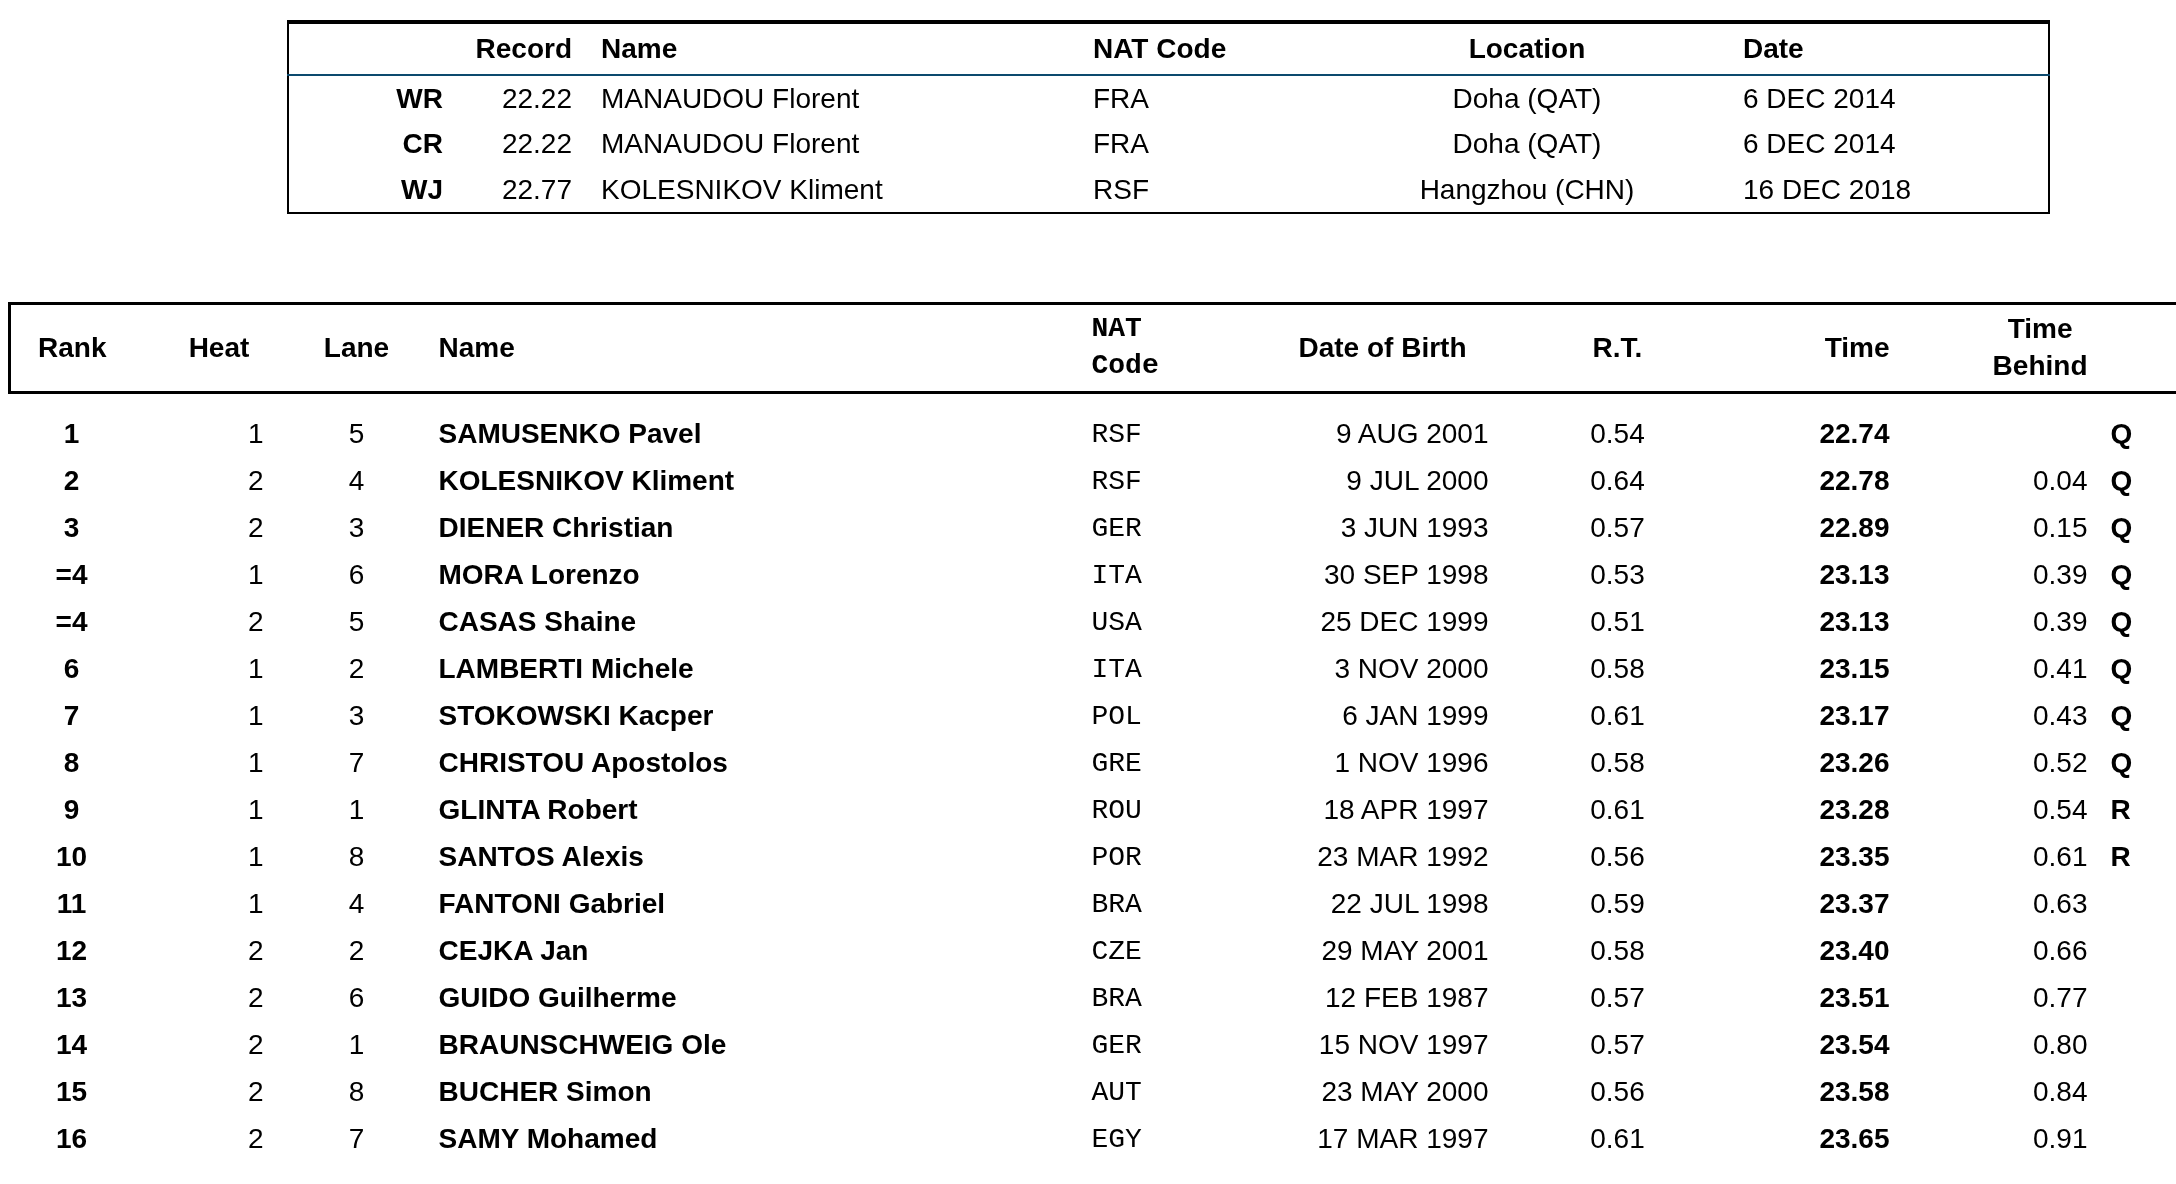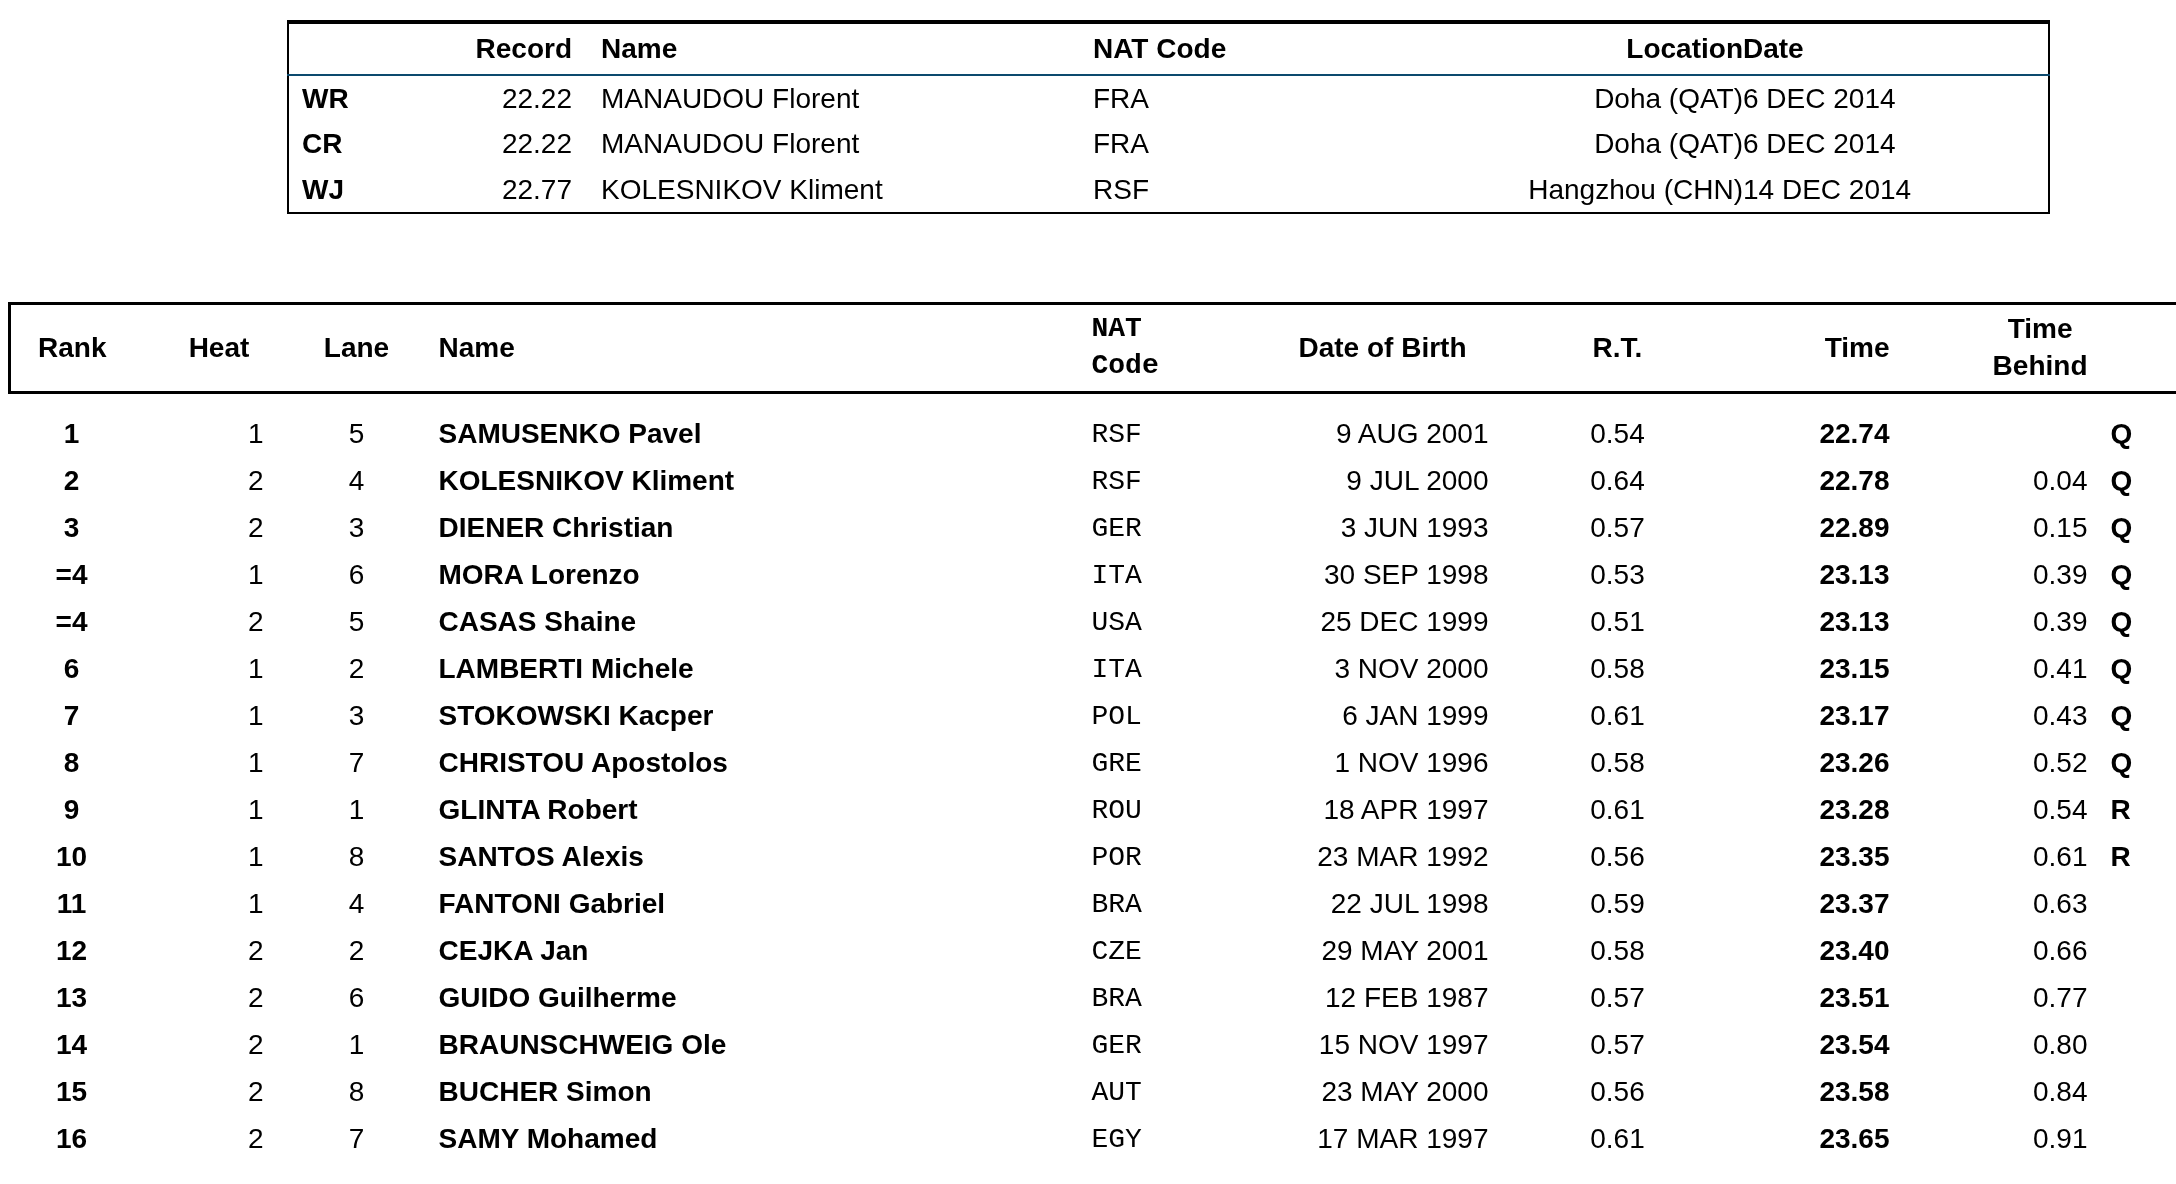--- a/index.html
+++ b/index.html
@@ -22,25 +22,25 @@
     position: absolute;
     top: 20px;
     left: 287px;
     width: 1761px;
     border: 2px solid #000;
     border-top-width: 4px;
   }
   .records thead tr { height: 53px; }
   .records thead th { border-bottom: 2px solid #0c4a6e; font-weight: bold; }
   .records tbody tr { height: 46px; }
-  .records .c-label   { text-align: left;  padding-left: 13px; }
+  .records .c-label   { text-align: right;  padding-left: 13px; }
   .records .c-record  { text-align: right; padding-right: 4px; }
   .records .c-name    { text-align: left;  padding-left: 25px; }
   .records .c-nat     { text-align: left;  padding-left: 5px; }
-  .records .c-loc     { text-align: right;  padding-left: 8px; margin-left: 8px; }
+  .records .c-loc     { text-align: center;  padding-left: 8px; margin-left: 8px; }
   .records .c-date    { text-align: left; padding-right: 10px; }
 
   
   .results {
     position: absolute;
     top: 302px;
     left: 8px;
     width: 2168px;
   }
   .results thead tr { height: 89px; }
@@ -111,21 +111,21 @@
         <td class="c-loc">Doha (QAT)</td>
         <td class="c-date">6 DEC 2014</td>
       </tr>
 
       <tr>
         <td class="c-label b">WJ</td>
         <td class="c-record">22.77</td>
         <td class="c-name">KOLESNIKOV Kliment</td>
         <td class="c-nat">RSF</td>
         <td class="c-loc">Hangzhou (CHN)</td>
-        <td class="c-date">14 DEC 2014</td>
+        <td class="c-date">16 DEC 2018</td>
       </tr>
     </tbody>
 </table>
 
 <table class="results">
   <colgroup>
     <col style="width:137px">
       <col style="width:145px">
       <col style="width:130px">
     <col style="width:660px">

